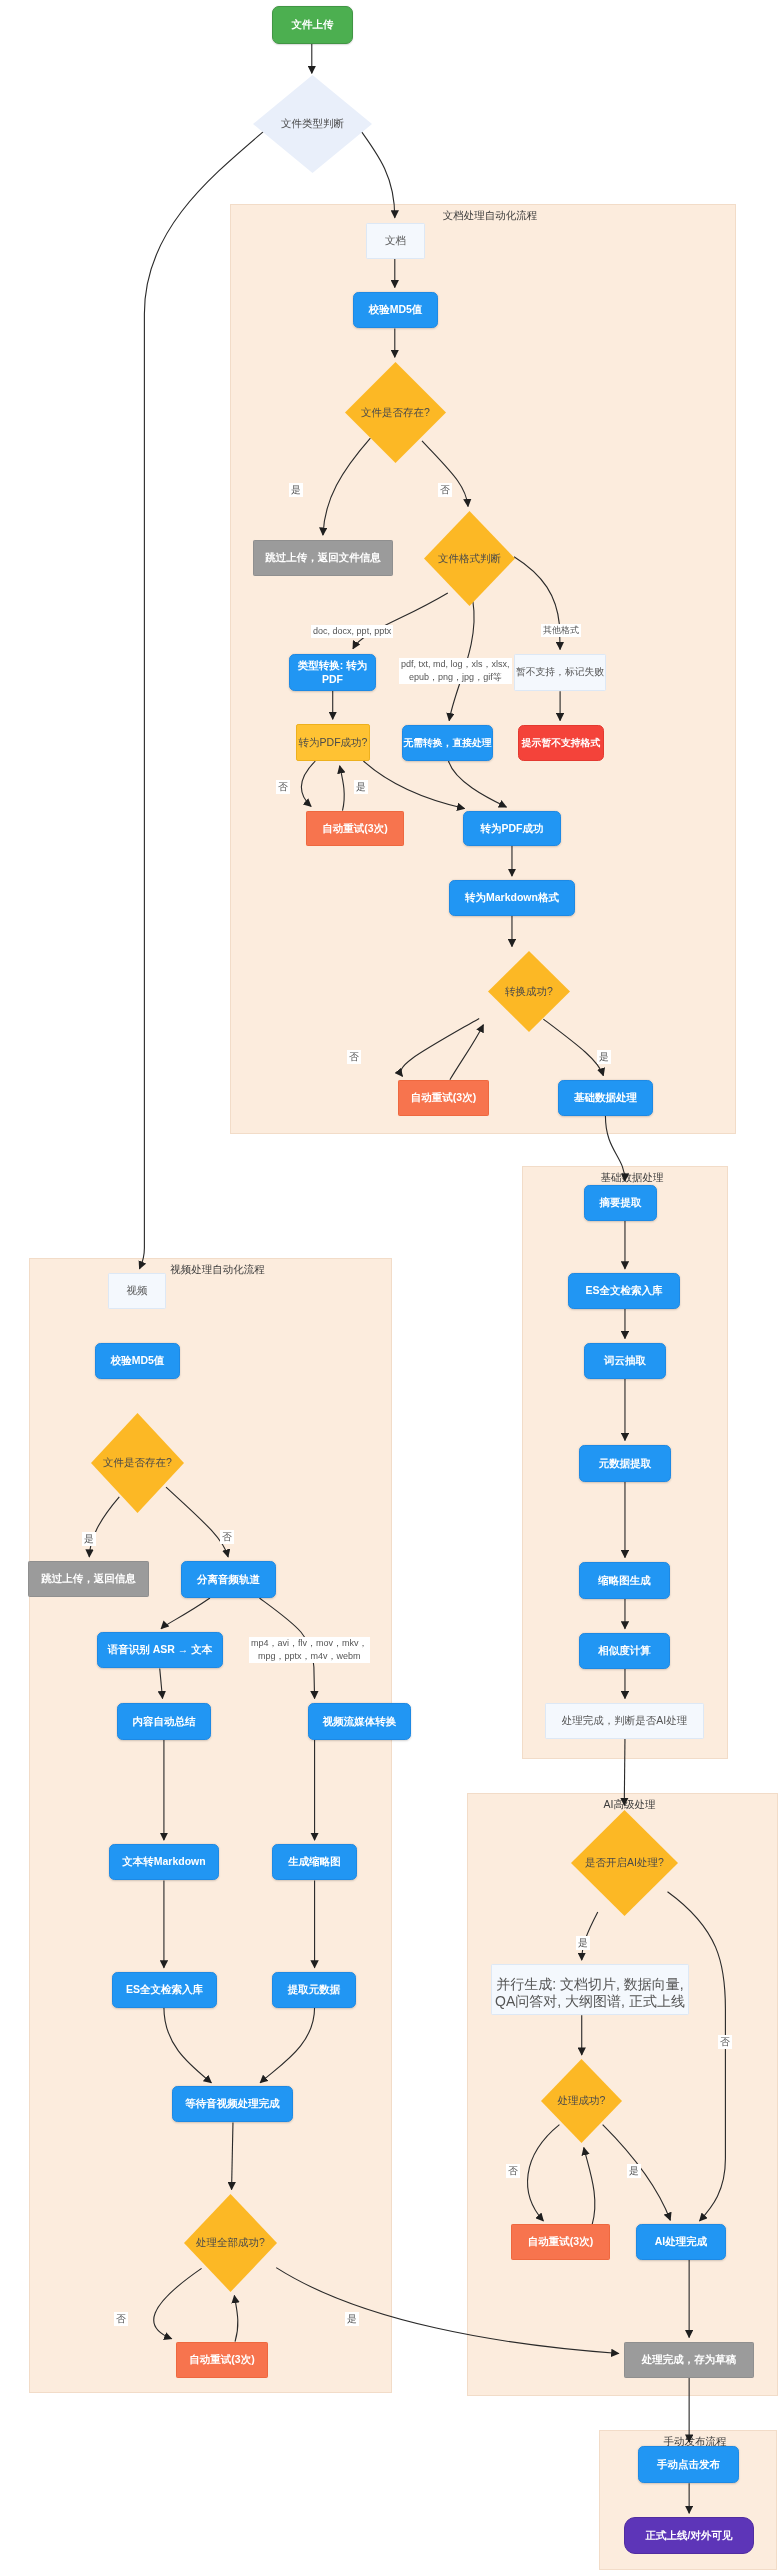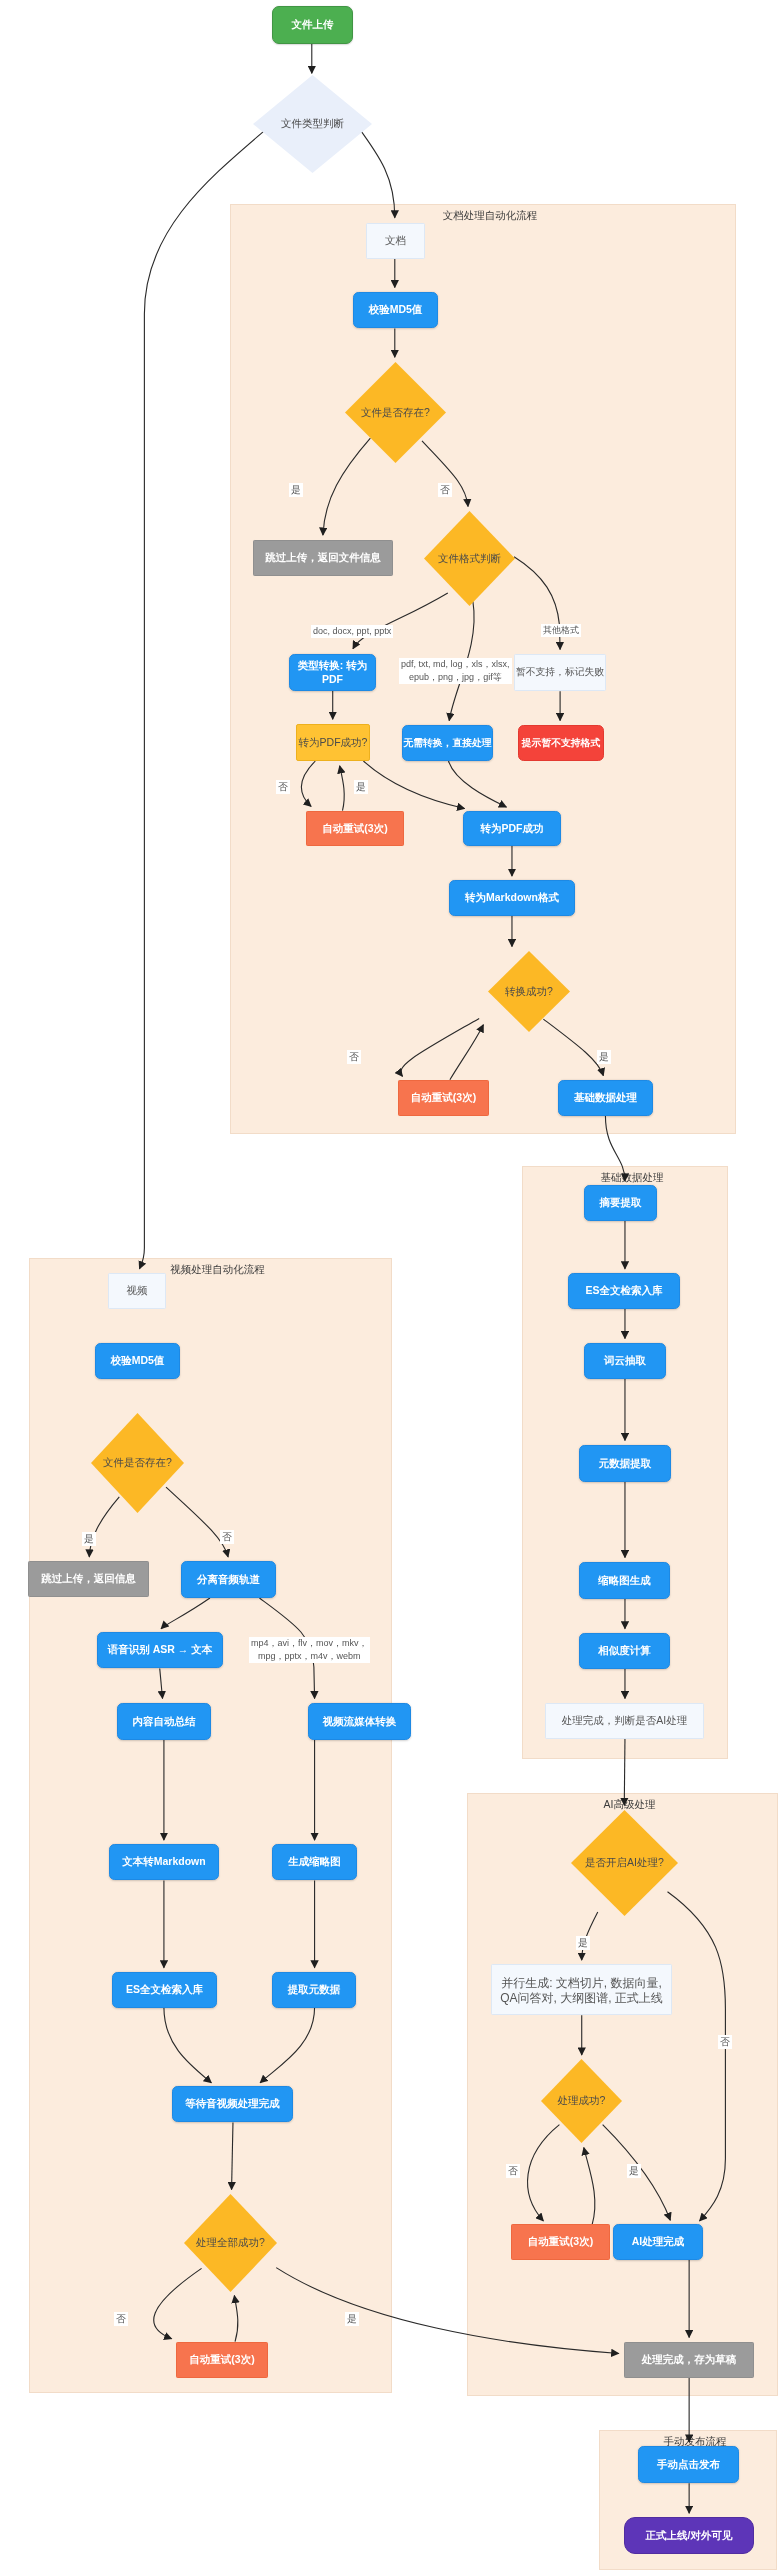--- a/index.html
+++ b/index.html
@@ -166,27 +166,27 @@
   <div class="node n-blue" style="left:263px;top:1703px;width:103px;height:37px;margin-left:45px;">视频流媒体转换</div>
   <div class="node n-blue" style="left:109px;top:1844px;width:110px;height:36px;">文本转Markdown</div>
   <div class="node n-blue" style="left:272px;top:1844px;width:85px;height:36px;">生成缩略图</div>
   <div class="node n-blue" style="left:112px;top:1972px;width:105px;height:36px;">ES全文检索入库</div>
   <div class="node n-blue" style="left:272px;top:1972px;width:84px;height:36px;">提取元数据</div>
   <div class="node n-blue" style="left:172px;top:2086px;width:121px;height:36px;">等待音视频处理完成</div>
   <div class="diamond d-yellow" style="left:184px;top:2194px;width:93px;height:98px;">处理全部成功?</div>
   <div class="node n-orange" style="left:176px;top:2342px;width:92px;height:36px;">自动重试(3次)</div>
 
   <div class="diamond d-yellow" style="left:571px;top:1810px;width:107px;height:106px;">是否开启AI处理?</div>
-  <div class="node n-light" style="left:491px;top:1964px;width:181px;height:51px;font-size:12px;display:block;padding-top:10.5px;">
+  <div class="node n-light" style="left:491px;top:1964px;width:198px;height:51px;font-size:14px;display:block;padding-top:10.5px;">
     <span class="ln" style="display:block;">并行生成: 文档切片, 数据向量,</span>
     <span class="ln" style="display:block;">QA问答对, 大纲图谱, 正式上线</span>
   </div>
   <div class="diamond d-yellow" style="left:541px;top:2059px;width:81px;height:84px;">处理成功?</div>
   <div class="node n-orange" style="left:511px;top:2224px;width:99px;height:36px;">自动重试(3次)</div>
-  <div class="node n-blue" style="left:613px;top:2224px;width:90px;height:36px;">AI处理完成</div>
+  <div class="node n-blue" style="left:636px;top:2224px;width:90px;height:36px;">AI处理完成</div>
 
   <div class="node n-gray" style="left:624px;top:2342px;width:130px;height:36px;">处理完成，存为草稿</div>
   <div class="node n-blue" style="left:638px;top:2446px;width:101px;height:37px;">手动点击发布</div>
   <div class="node n-purple" style="left:624px;top:2517px;width:130px;height:37px;">正式上线/对外可见</div>
 
   <div class="elabel" style="left:289px;top:483px;">是</div>
   <div class="elabel" style="left:438px;top:483px;">否</div>
   <div class="elabel" style="left:311px;top:625px;font-size:9px;">doc, docx, ppt, pptx</div>
   <div class="elabel" style="left:399px;top:658px;font-size:9px;">
     <span class="ln">pdf, txt, md, log，xls，xlsx,</span>

